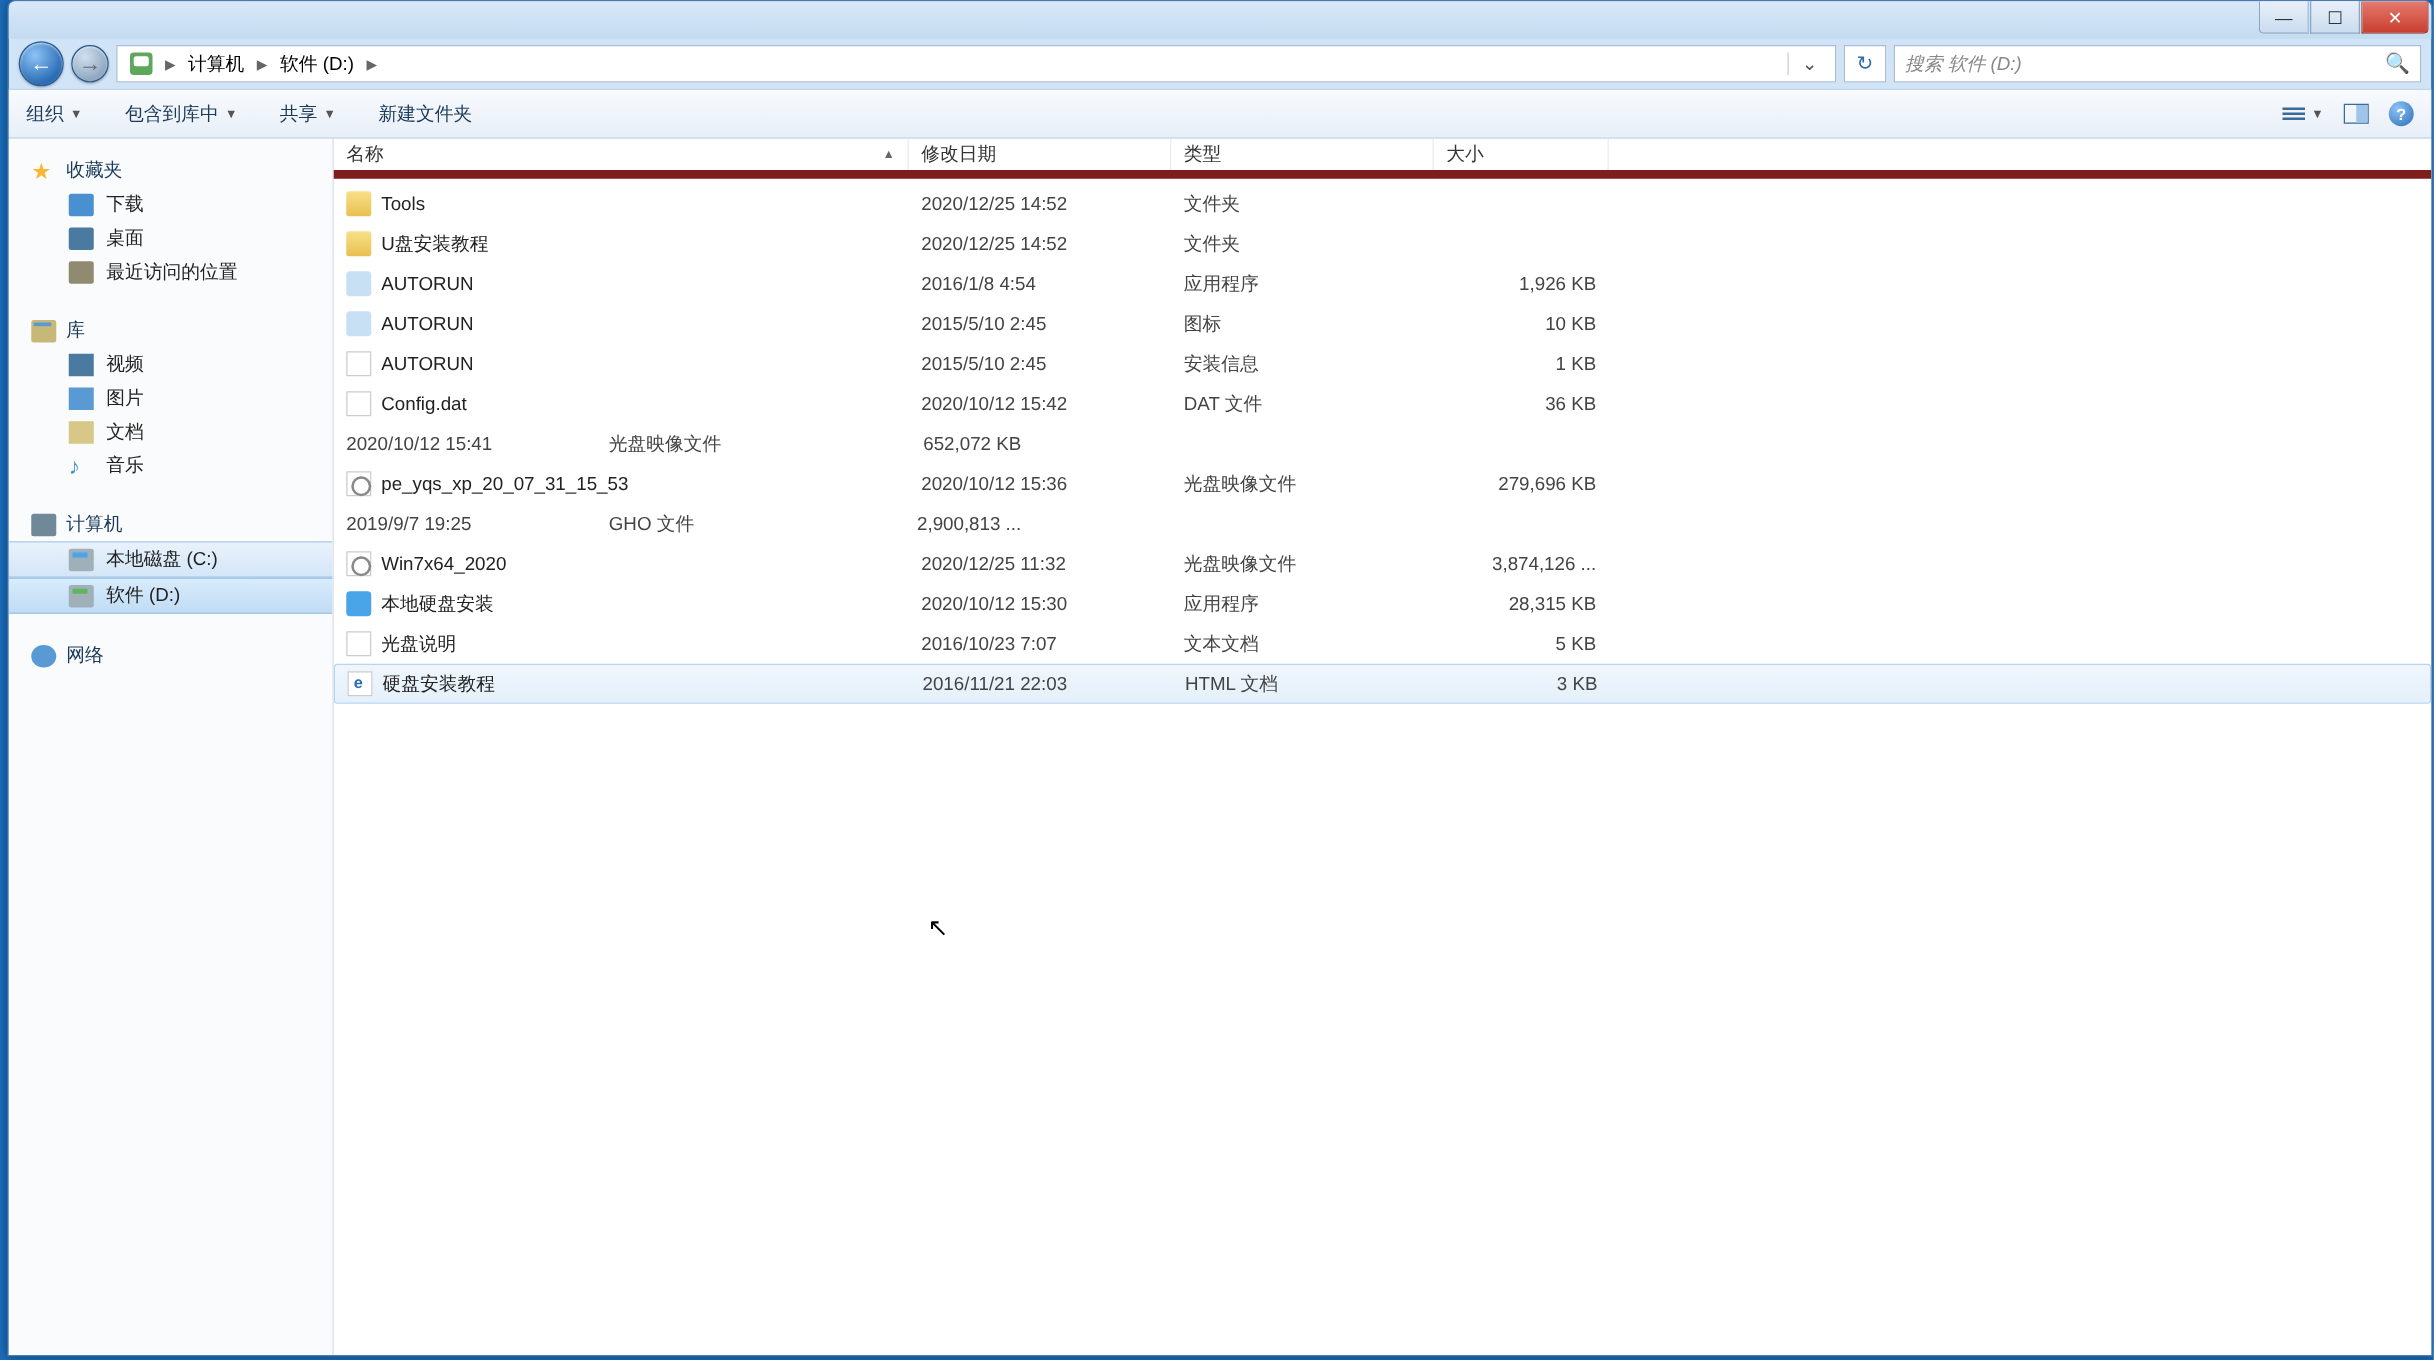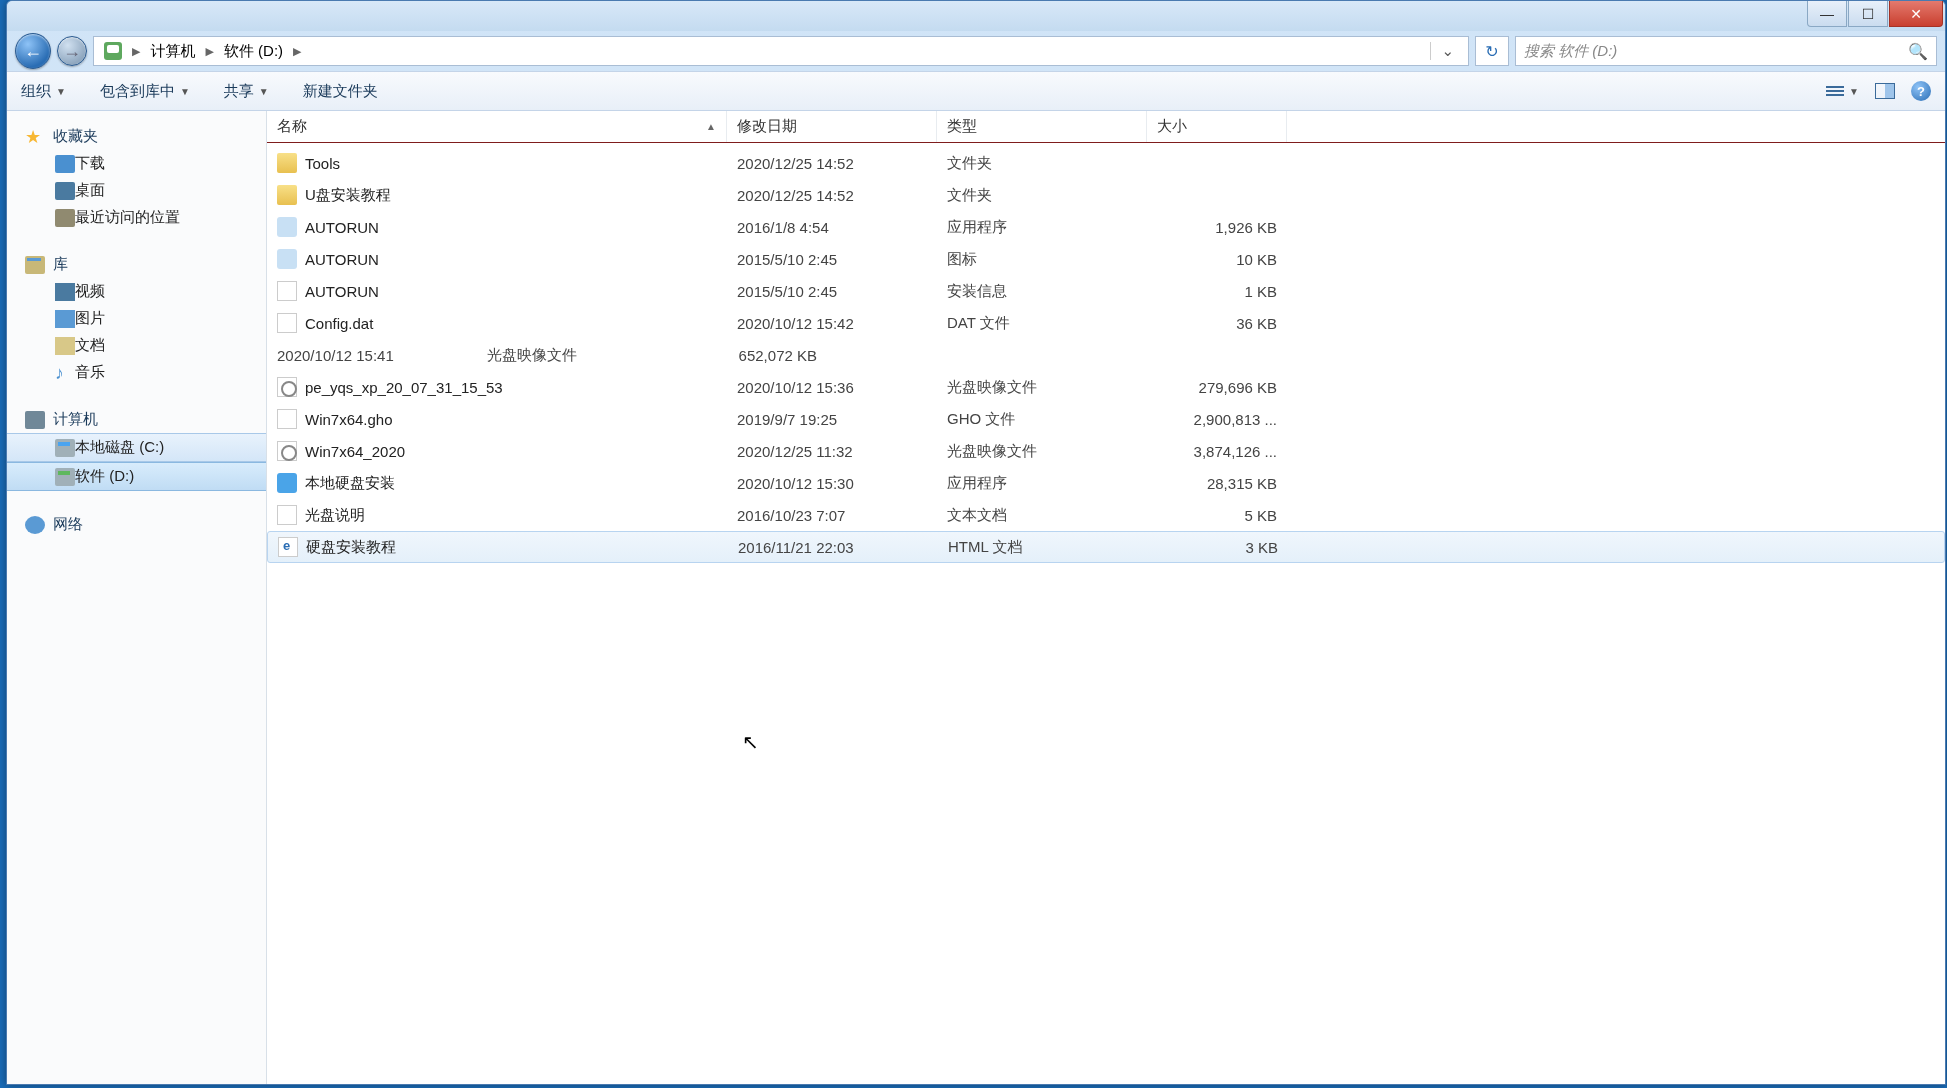--- a/index.html
+++ b/index.html
@@ -128,21 +128,21 @@
   overflow:auto;
   background:#fafbfc;
 }
 .nav-group { margin-bottom: 20px;}
 .nav-head {
   display:flex;align-items:center;gap:8px;
   padding: 4px 18px;
   font-size:15px;color:#1a3a5a;
 }
 .nav-item {
-  display:flex;align-items:center;
+  display:flex;align-items:center;gap:10px;
   padding: 4px 18px 4px 48px;
   font-size:15px;color:#222;
 }
 .nav-item.selected {
   background: linear-gradient(to bottom,#e8f2fc,#d4e6f8);
   border:1px solid #a8c8e8;
   border-left:none;border-right:none;
 }
 .nav-item.active {
   background: linear-gradient(to bottom,#d8ecfc,#c0dcf4);
@@ -162,21 +162,21 @@
 .ico-music{color:#4a90d0;font-size:18px;line-height:18px;}
 .ico-computer{background:#708898;border-radius:2px;}
 .ico-drive{background:#a0b0b8;border-radius:2px;position:relative;}
 .ico-drive::after{content:"";position:absolute;left:3px;top:3px;width:12px;height:4px;background:#4aa4f0;}
 .ico-drive.d::after{background:#5eb85e;}
 .ico-net{background:#5a9ad4;border-radius:50%;}
 .filepane { flex:1; display:flex;flex-direction:column;}
 .columns {
   display:flex;
   height: 32px;
-  border-bottom: 1px solid #7f1d1d;
+  border-bottom: 7px solid #7f1d1d;
   font-size:15px;color:#333;
   align-items:center;
 }
 .col { padding: 0 10px; border-right: 1px solid #e8ecf0;height:100%;display:flex;align-items:center;}
 .col.name{width:460px;}
 .col.date{width:210px;}
 .col.type{width:210px;}
 .col.size{width:140px;justify-content:flex-start;}
 .sort-ind { margin-left:auto;font-size:10px;color:#666;}
 .filelist { flex:1; overflow:auto;padding-top:4px;}
@@ -426,24 +426,20 @@
           <div class="file-row">
             <div class="fcell name">
               <span class="fico fico-iso"></span>
               <span>pe_yqs_xp_20_07_31_15_53</span>
             </div>
             <div class="fcell date">2020/10/12 15:36</div>
             <div class="fcell type">光盘映像文件</div>
             <div class="fcell size">279,696 KB</div>
           </div>
           <div class="file-row">
-            <div class="fcell name">
-              <span class="fico fico-gho"></span>
-              <span>Win7x64.gho</span>
-            </div>
             <div class="fcell date">2019/9/7 19:25</div>
             <div class="fcell type">GHO 文件</div>
             <div class="fcell size">2,900,813 ...</div>
           </div>
           <div class="file-row">
             <div class="fcell name">
               <span class="fico fico-iso"></span>
               <span>Win7x64_2020</span>
             </div>
             <div class="fcell date">2020/12/25 11:32</div>

